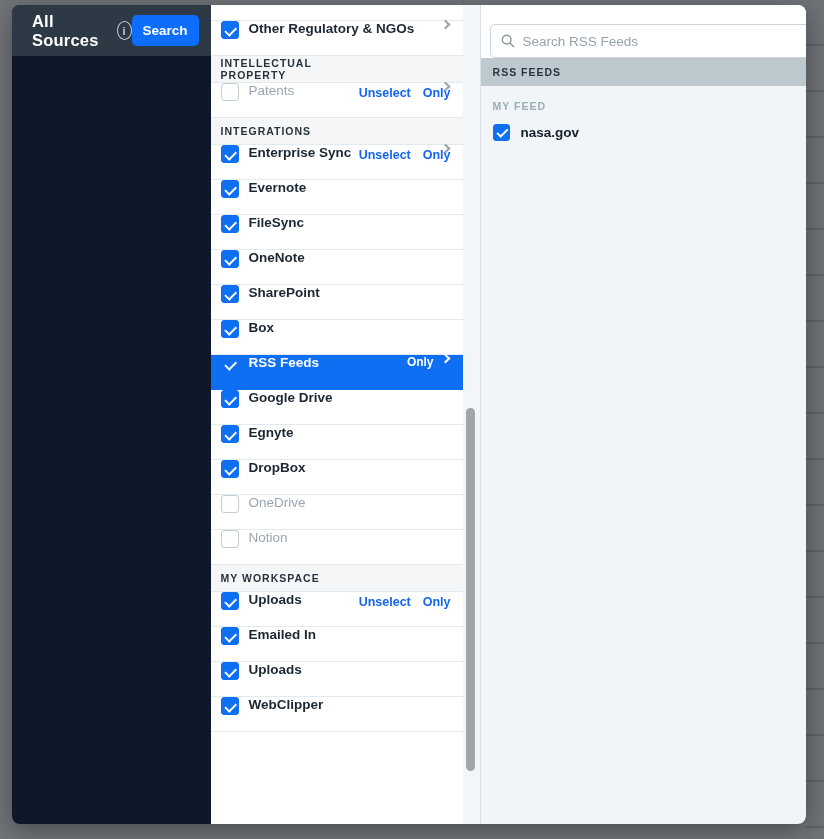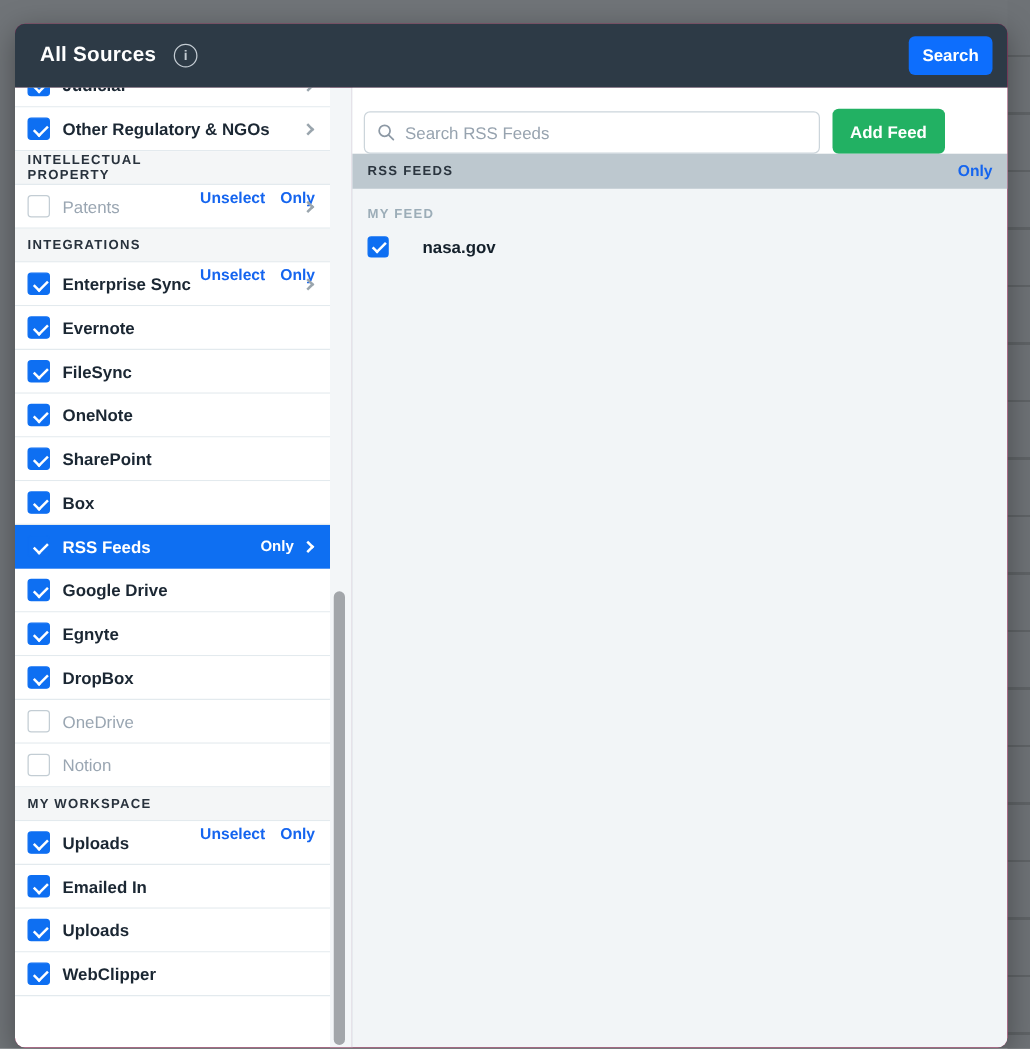--- a/index.html
+++ b/index.html
@@ -6,24 +6,24 @@
   html,body { width:824px; height:839px; overflow:hidden; }
   body { font-family:"Liberation Sans", sans-serif; background:#707478; position:relative; }
 
   
   .backdrop-strip {
     position:absolute; top:0; right:0; width:18px; height:839px;
     background:repeating-linear-gradient(to bottom,#6e7276 0 44px,#5f6366 44px 46px);
   }
 
   .modal {
-    position:absolute; left:12px; top:19px; width:794px; height:819px;
-    background:#be185d; border-radius:8px; overflow:hidden;
+    position:absolute; left:12px; top:5px; width:794px; height:819px;
+    background:#0f172a; border-radius:8px; overflow:hidden;
     box-shadow:0 6px 24px rgba(0,0,0,.35);
-    display:flex; flex-direction:column;
+    display:flex; flex-direction:row;
   }
 
   
   .modal-header {
     height:51px; background:#2d3a46; flex:0 0 51px;
     display:flex; align-items:center; padding:0 12px 0 20px;
     position:relative; z-index:5;
   }
   .modal-title { color:#ffffff; font-size:16.5px; font-weight:700; letter-spacing:.2px; }
   .info-icon {
@@ -38,21 +38,21 @@
     padding:8px 11px; cursor:pointer;
   }
 
   
   .modal-body { flex:1; display:flex; min-height:0; }
 
   
   .sidebar { width:269px; flex:0 0 269px; background:#fff; position:relative; overflow:hidden; }
   .sidebar-list { margin-top:-19px; }
   .side-row {
-    height:35px; width:252px; display:flex; align-items:center;
+    height:35px; width:252px; display:flex; align-items:flex-start;
     padding:0 10px 0 10px; border-bottom:1px solid #e3eaee;
     background:#fff; cursor:pointer;
   }
   .side-row .label { font-size:13.5px; font-weight:700; color:#1b2733; margin-left:10px; }
   .side-row.muted .label { color:#9aa6b2; font-weight:400; }
   .side-row .spacer, .feed-row .spacer { flex:1; }
   .side-row .only-inline { color:#fff; font-size:12px; font-weight:700; margin-right:8px; display:none; }
   .side-row.selected { background:#0e6ff2; border-bottom-color:#0e6ff2; }
   .side-row.selected .label { color:#fff; }
   .side-row.selected .only-inline { display:inline; }
@@ -105,21 +105,21 @@
   }
   .panel-bar {
     height:28px; background:#bdc8cf; display:flex; align-items:center; padding:0 12px;
   }
   .panel-bar .bar-title { font-size:10.5px; font-weight:700; letter-spacing:1px; color:#2b353f; }
   .panel-bar .bar-only { margin-left:auto; font-size:12.5px; font-weight:700; color:#1565ef; cursor:pointer; }
   .group-label { padding:14px 12px 6px 12px; font-size:10.5px; font-weight:700; letter-spacing:1px; color:#9cadb8; }
   .feed-row { display:flex; align-items:center; padding:6px 12px; cursor:pointer; }
   .feed-row .checkbox { width:17px; height:17px; flex:0 0 17px; }
   .feed-row .checkbox.checked::after { left:3px; top:4px; width:8.5px; height:4px; }
-  .feed-row .label { margin-left:27px; font-size:13.5px; font-weight:700; color:#14202b; }
+  .feed-row .label { margin-left:11px; font-size:13.5px; font-weight:700; color:#14202b; }
 
   .search-glyph { width:14px; height:14px; flex:0 0 14px; }
 </style>
 </head>
 <body>
 
 <div class="backdrop-strip"></div>
 
 <div class="modal">
 

